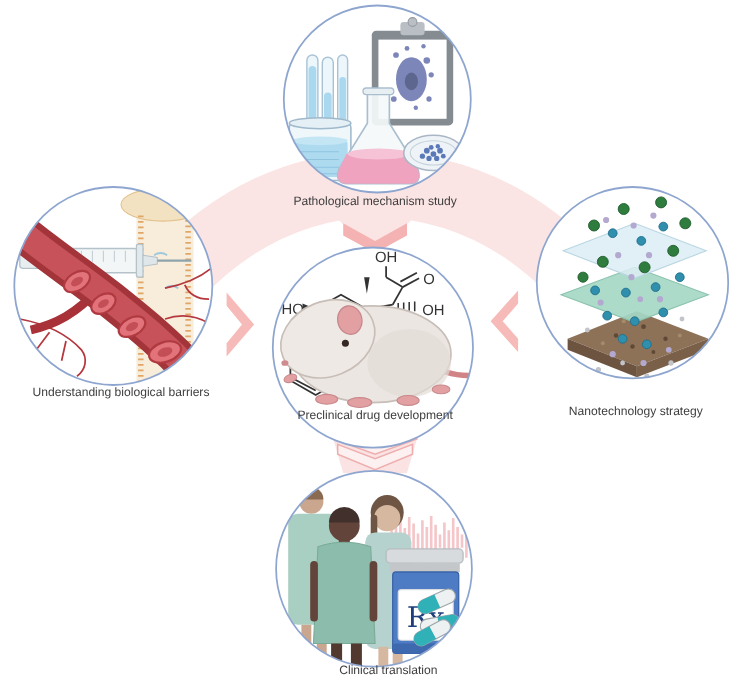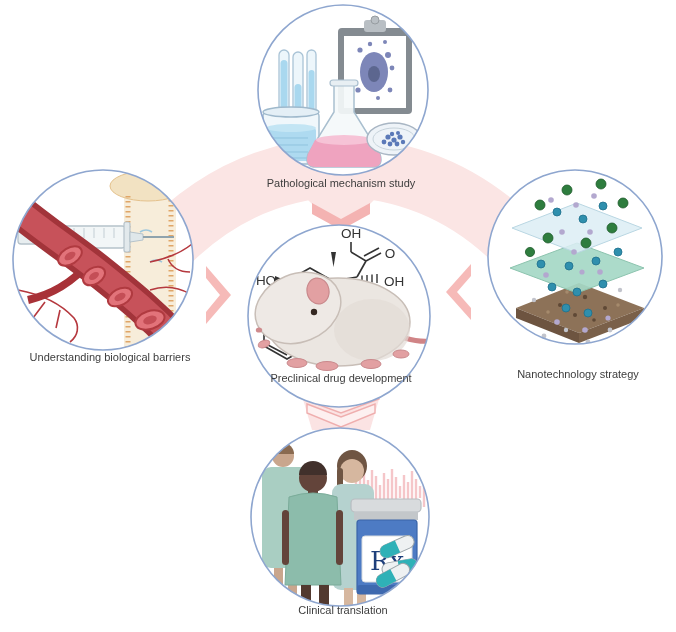--- a/index.html
+++ b/index.html
@@ -5,21 +5,21 @@
   html,body{margin:0;padding:0;background:#fff;}
   .canvas{position:relative;width:676px;height:632px;background:#ffffff;overflow:hidden;
           font-family:"Liberation Sans", sans-serif;}
   .canvas svg{position:absolute;left:0;top:0;}
   .node-label{position:absolute;transform:translateX(-50%);white-space:nowrap;
           font-size:11px;color:#3d3d3d;}
   .lbl-pathological{left:341px;top:177px;}
   .lbl-barriers{left:110px;top:351px;}
   .lbl-nanotech{left:578px;top:368px;}
   .lbl-preclinical{left:341px;top:372px;}
-  .lbl-clinical{left:343px;top:604px;text-align:right;}
+  .lbl-clinical{left:353px;top:604px;text-align:right;}
 </style>
 </head>
 <body>
 
 <div class="canvas">
 
 <svg width="676" height="632" viewBox="0 0 676 632">
   <defs>
     <clipPath id="cT">
           <circle cx="343" cy="90" r="85"></circle>

